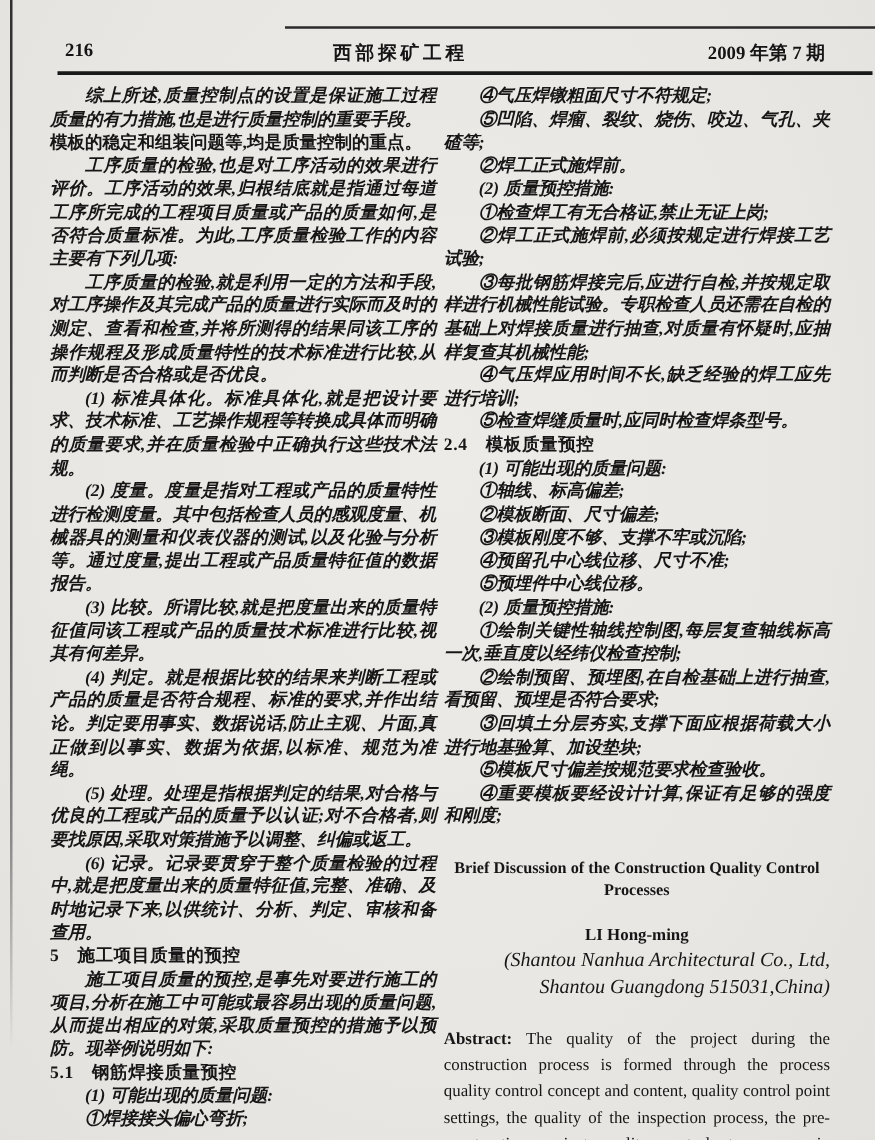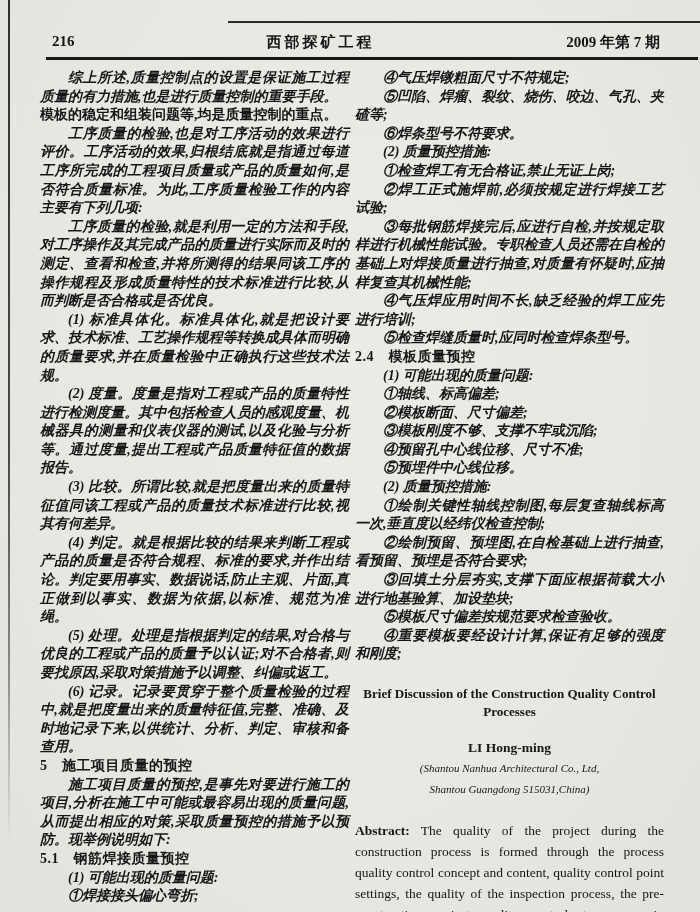--- a/index.html
+++ b/index.html
@@ -45,21 +45,21 @@
   .para.indent { text-indent:2em;font-style:italic; }
   .para.flush  { text-indent:0; }
   .para.heading { font-weight:800; text-indent:0; letter-spacing:0.5px; }
 
   
   .eng-title {
     margin-top:21px; text-align:center; font-weight:bold;
     font-size:13px; line-height:18px; font-weight:700;
   }
   .eng-author { margin-top:17px; text-align:center; font-size:13.5px; line-height:20px; font-weight:600; }
-  .eng-affil  { text-align:center; font-style:italic; font-size:11px; line-height:21px; font-weight:400; }
+  .eng-affil  { text-align:right; font-style:italic; font-size:16px; line-height:21px; font-weight:400; }
   .eng-abstract {
     margin-top:20px; text-align:justify; font-size:13.5px; line-height:21px; font-weight:400;
   }
   .eng-label { font-weight:bold; }
 </style>
 </head>
 <body>
 
 <div class="page">
 
@@ -90,21 +90,21 @@
       <p class="para heading">5.1　钢筋焊接质量预控</p>
       <p class="para indent">(1) 可能出现的质量问题:</p>
       <p class="para indent">①焊接接头偏心弯折;</p>
     </div>
 
   <div class="column right">
     <div>
 
     <p class="para indent">④气压焊镦粗面尺寸不符规定;</p>
         <p class="para indent">⑤凹陷、焊瘤、裂纹、烧伤、咬边、气孔、夹碴等;</p>
-        <p class="para indent">⑥焊条型号不符要求。</p>
+        <p class="para indent">②焊工正式施焊前。</p>
         <p class="para indent">(2) 质量预控措施:</p>
         <p class="para indent">①检查焊工有无合格证,禁止无证上岗;</p>
         <p class="para indent">②焊工正式施焊前,必须按规定进行焊接工艺试验;</p>
         <p class="para indent">③每批钢筋焊接完后,应进行自检,并按规定取样进行机械性能试验。专职检查人员还需在自检的基础上对焊接质量进行抽查,对质量有怀疑时,应抽样复查其机械性能;</p>
         <p class="para indent">④气压焊应用时间不长,缺乏经验的焊工应先进行培训;</p>
         <p class="para indent">⑤检查焊缝质量时,应同时检查焊条型号。</p>
         <p class="para heading">2.4　模板质量预控</p>
         <p class="para indent">(1) 可能出现的质量问题:</p>
         <p class="para indent">①轴线、标高偏差;</p>
         <p class="para indent">②模板断面、尺寸偏差;</p>

